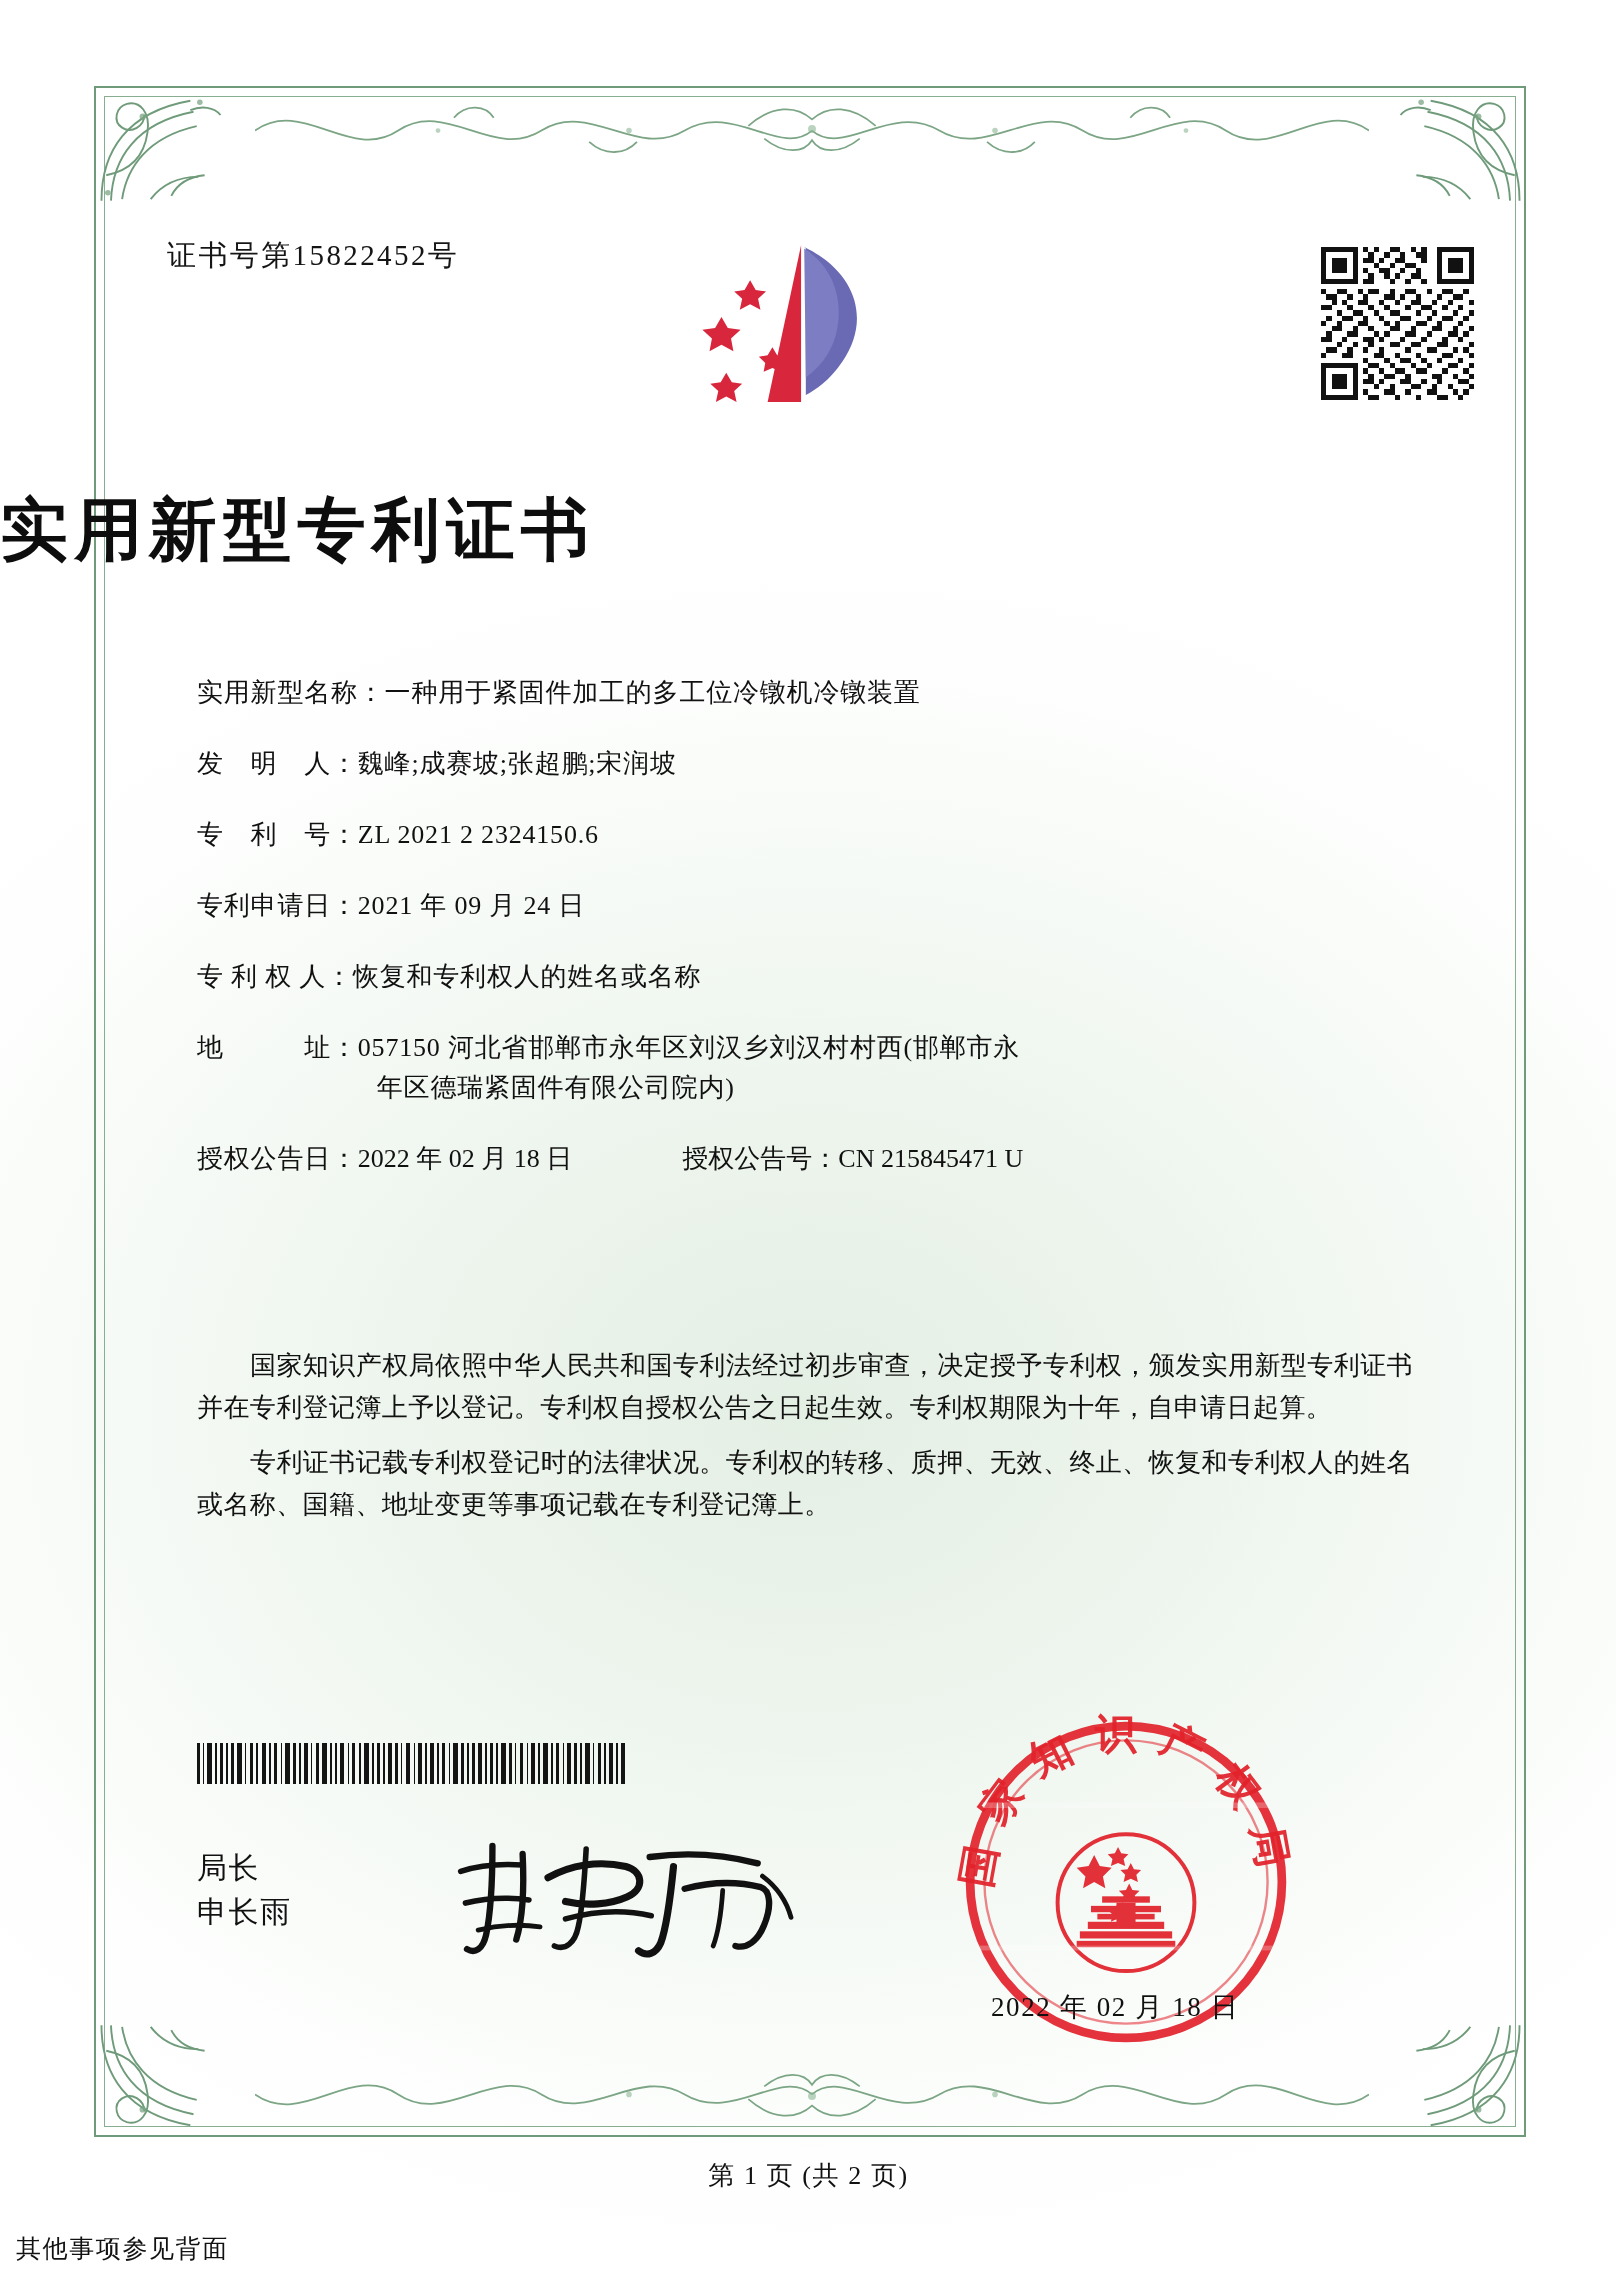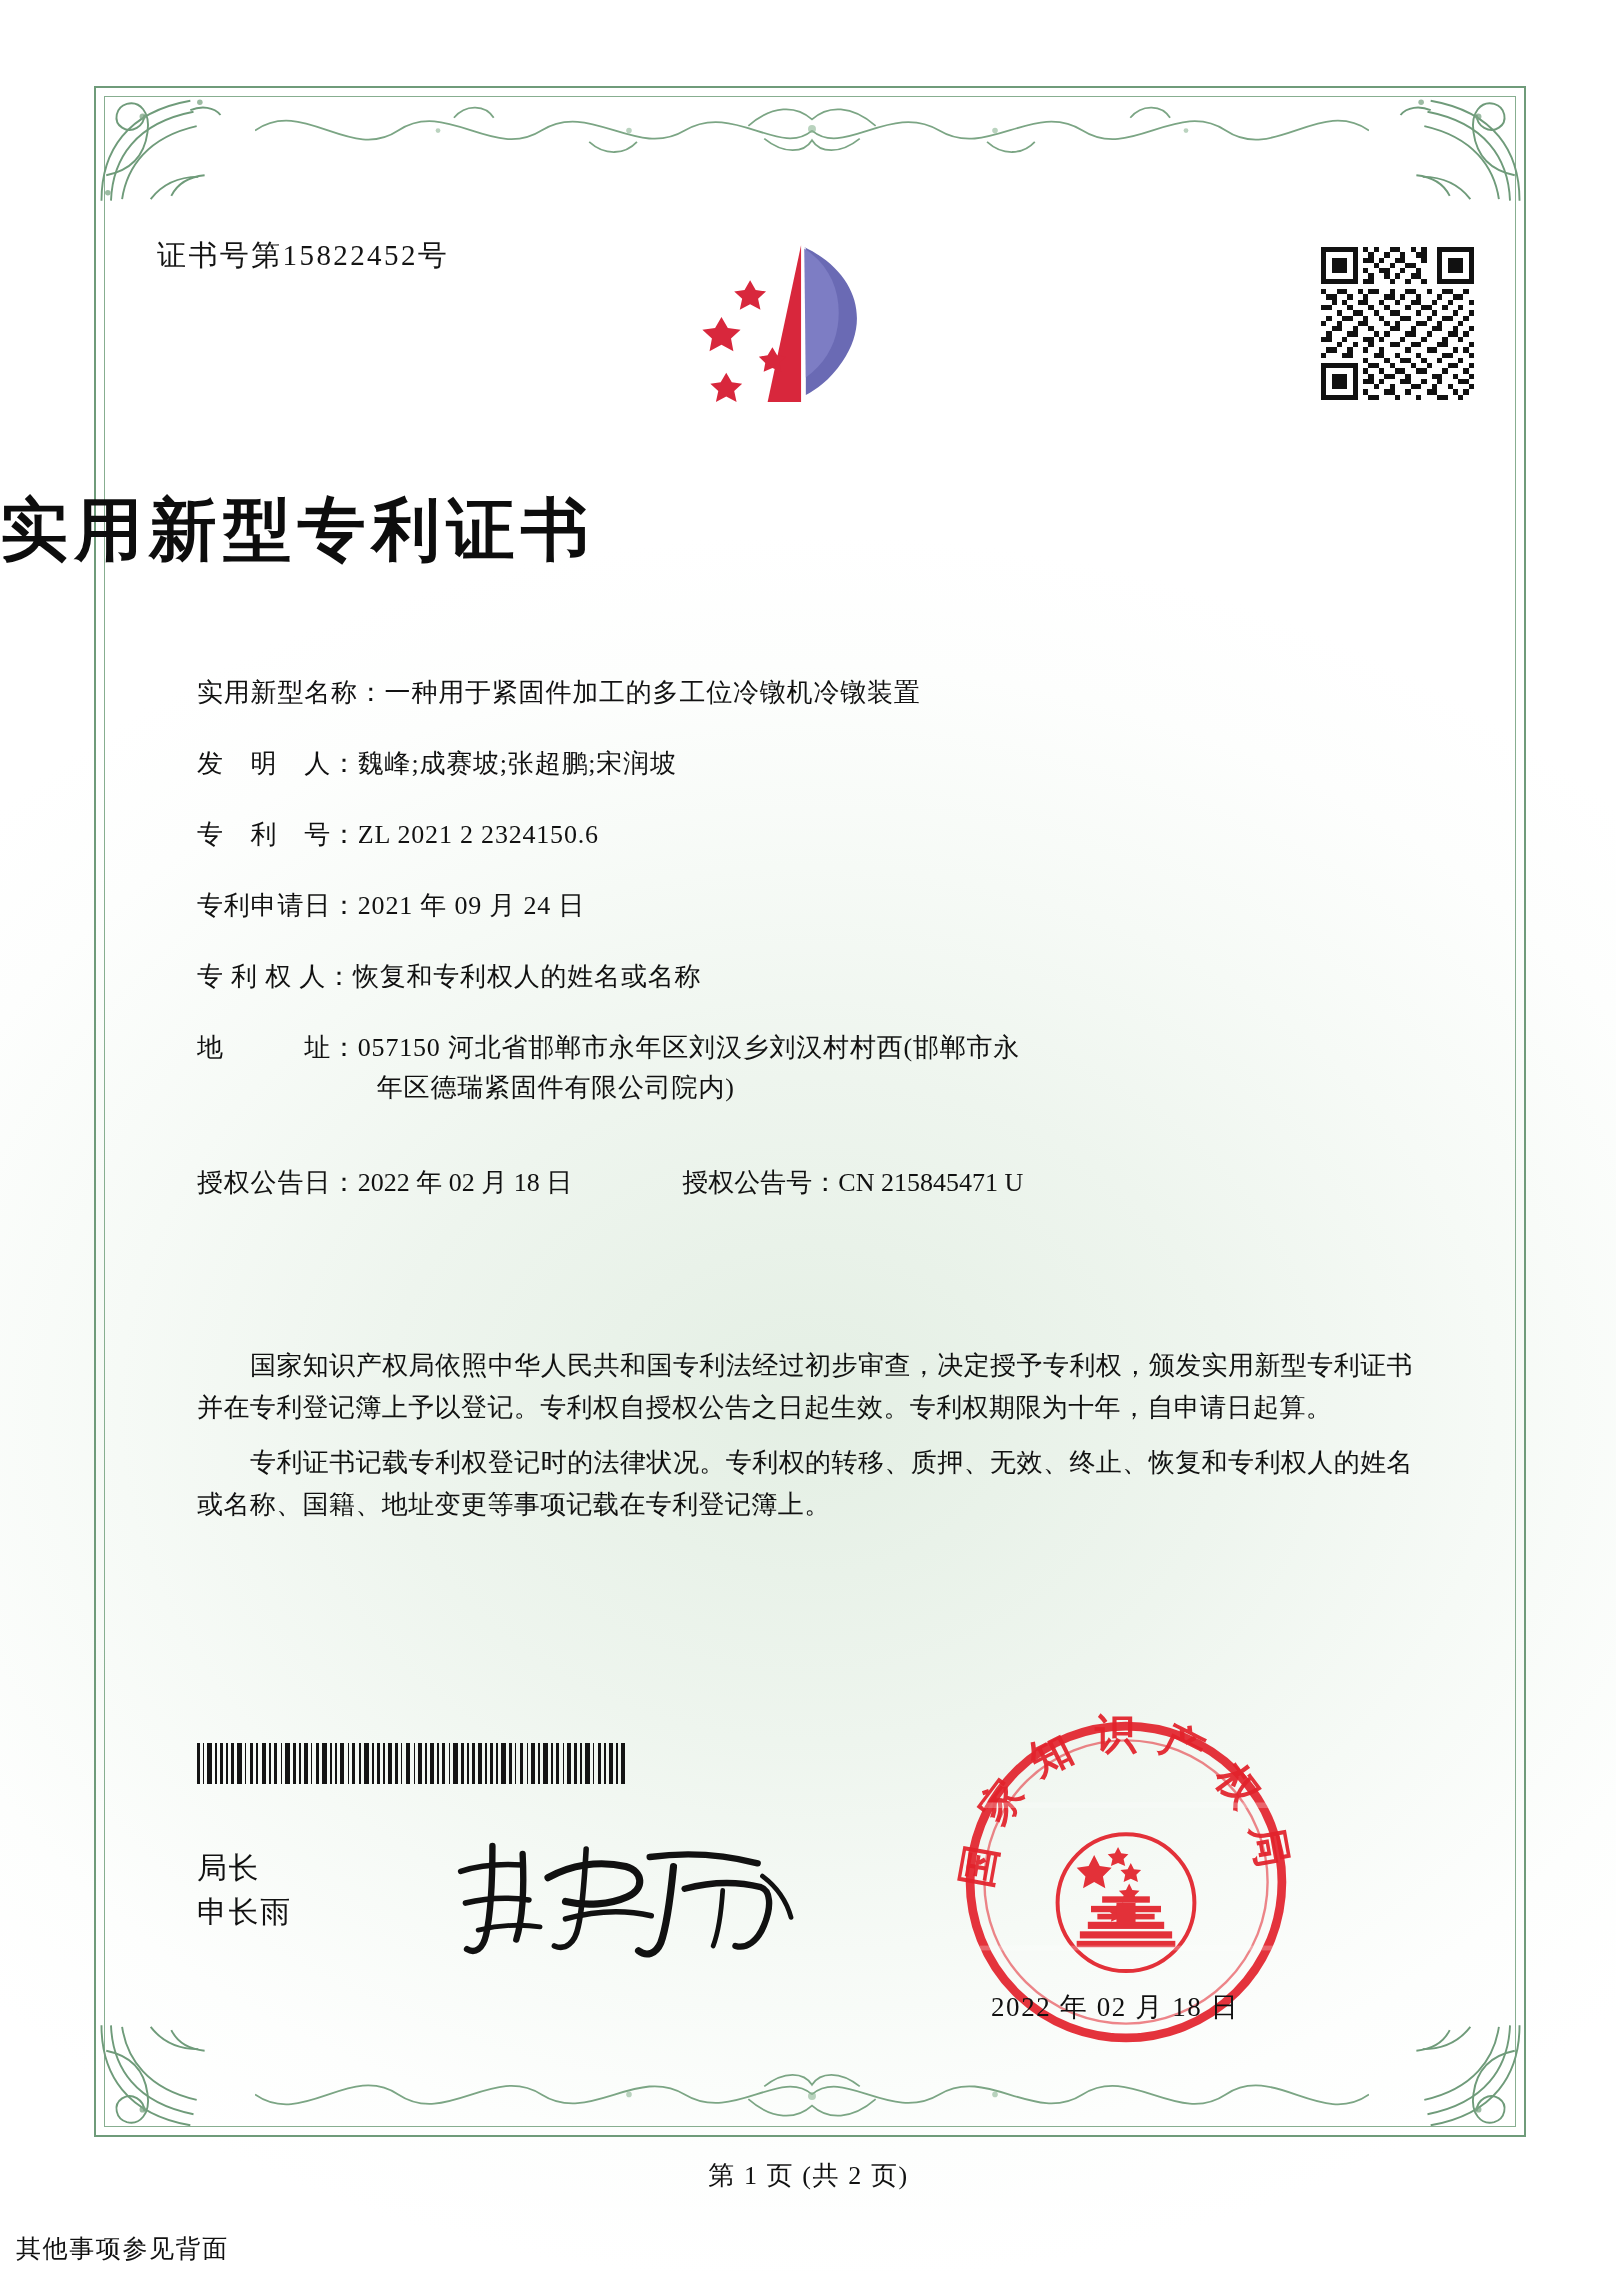--- a/index.html
+++ b/index.html
@@ -70,21 +70,21 @@
     bottom: 137px;
     width: 1114px;
     height: 80px;
     transform: scaleY(-1);
   }
   .bottom-scroll svg { width: 100%; height: 100%; display: block; }
 
   
   .cert-no {
     position: absolute;
-    left: 157px;
+    left: 167px;
     top: 236px;
     font-size: 29px;
     letter-spacing: 2.4px;
     color: #151515;
     white-space: nowrap;
   }
 
   .logo {
     position: absolute;
     left: 672px;
@@ -144,21 +144,20 @@
     margin-top: 14.3px;
     margin-left: 19px;
   }
   .row-inline {
     display: flex;
     align-items: flex-end;
   }
   .pub-no-label {
     margin-left: 110px;
     white-space: pre;
-    margin-top: 24px;
   }
 
   
   .paragraphs {
     position: absolute;
     left: 197px;
     top: 1345px;
     width: 1216px;
     font-size: 26px;
     line-height: 1.62;

